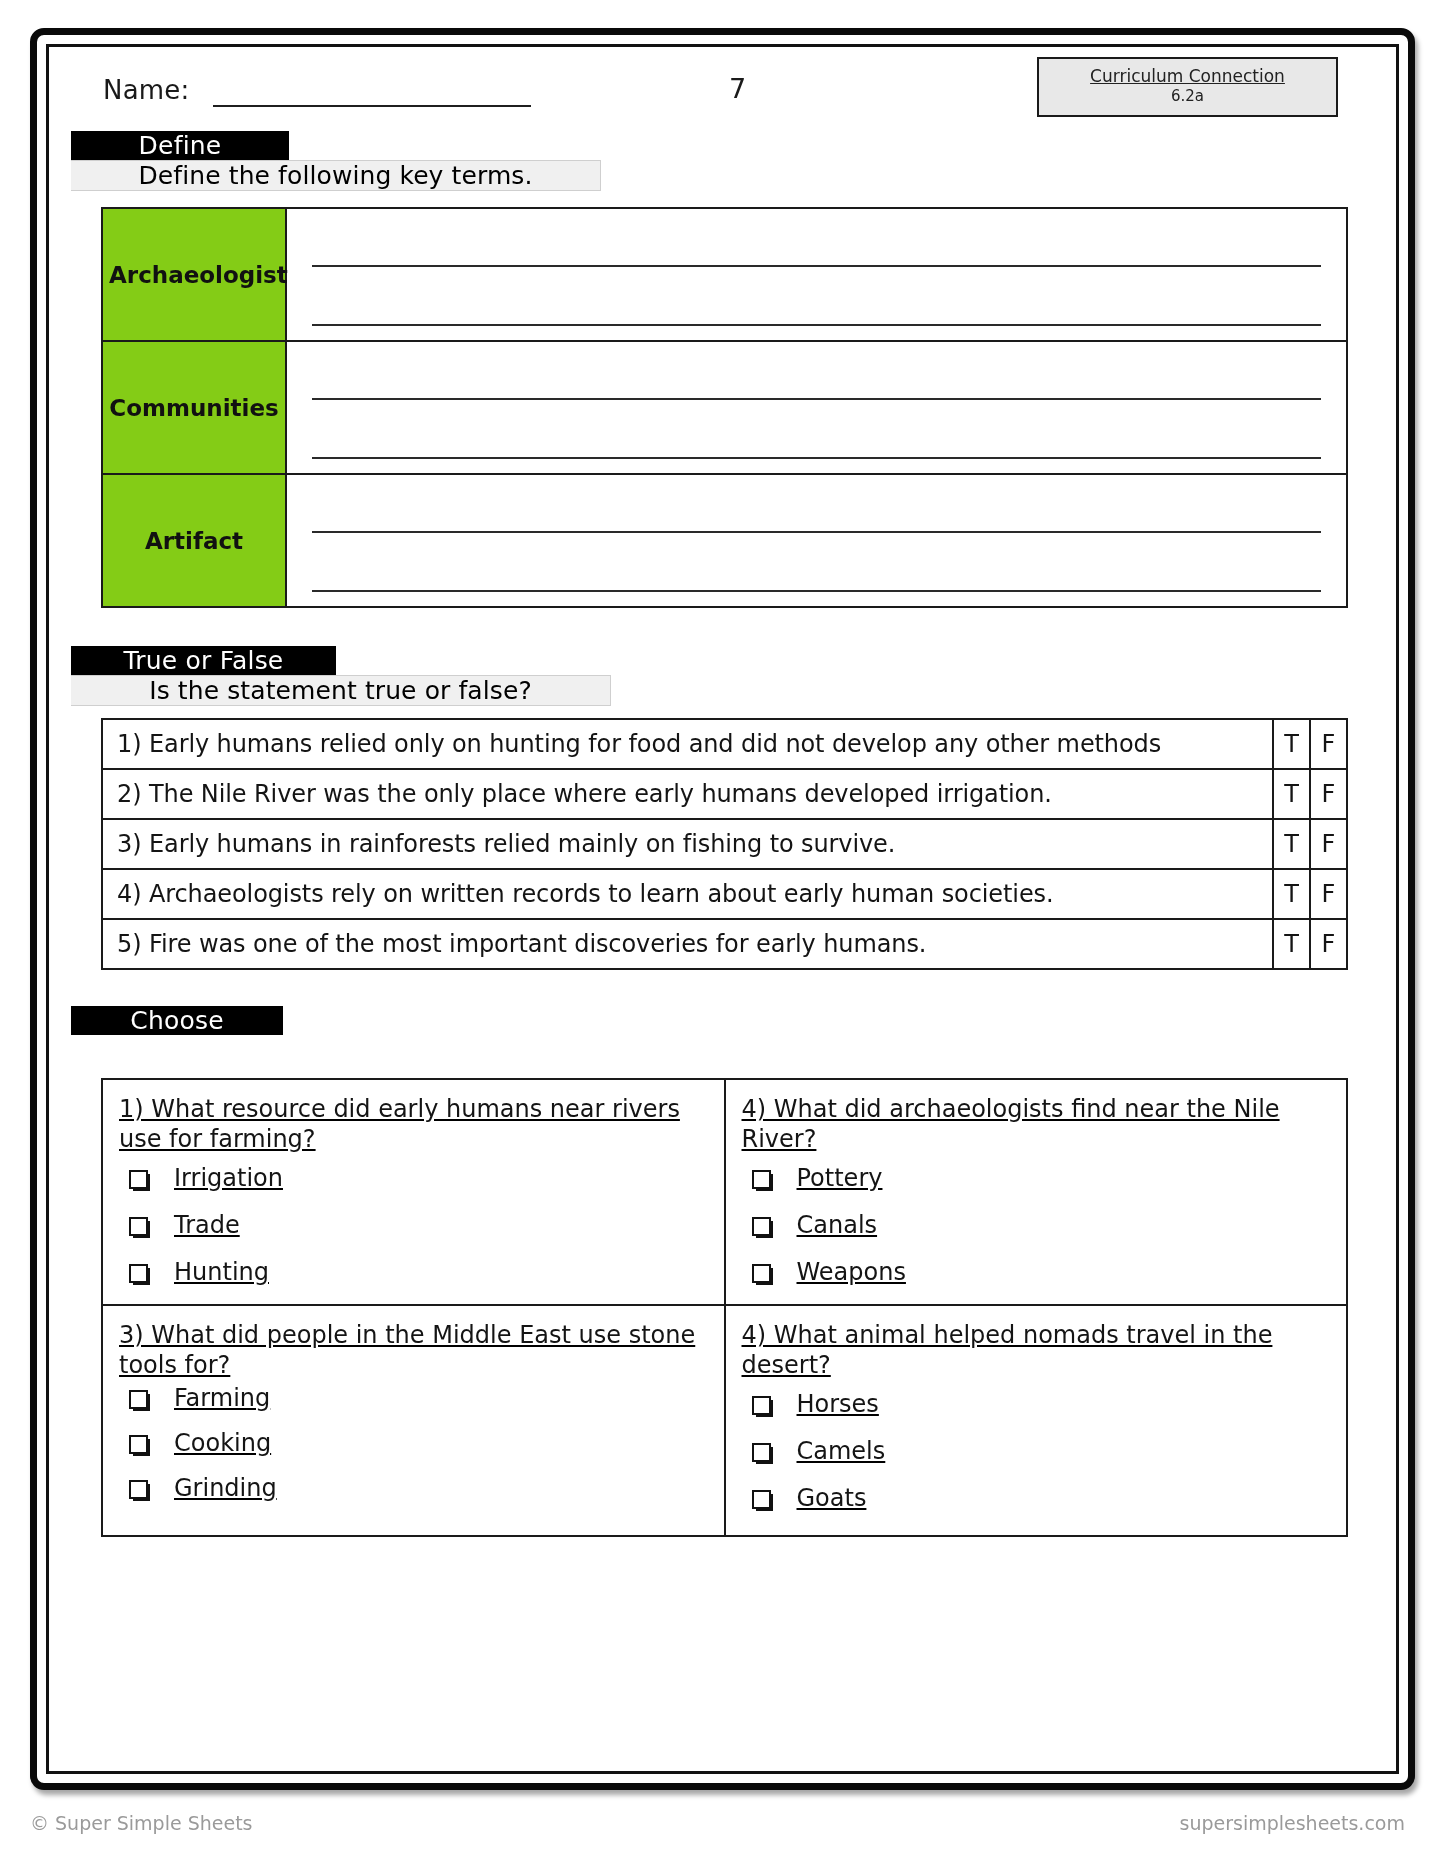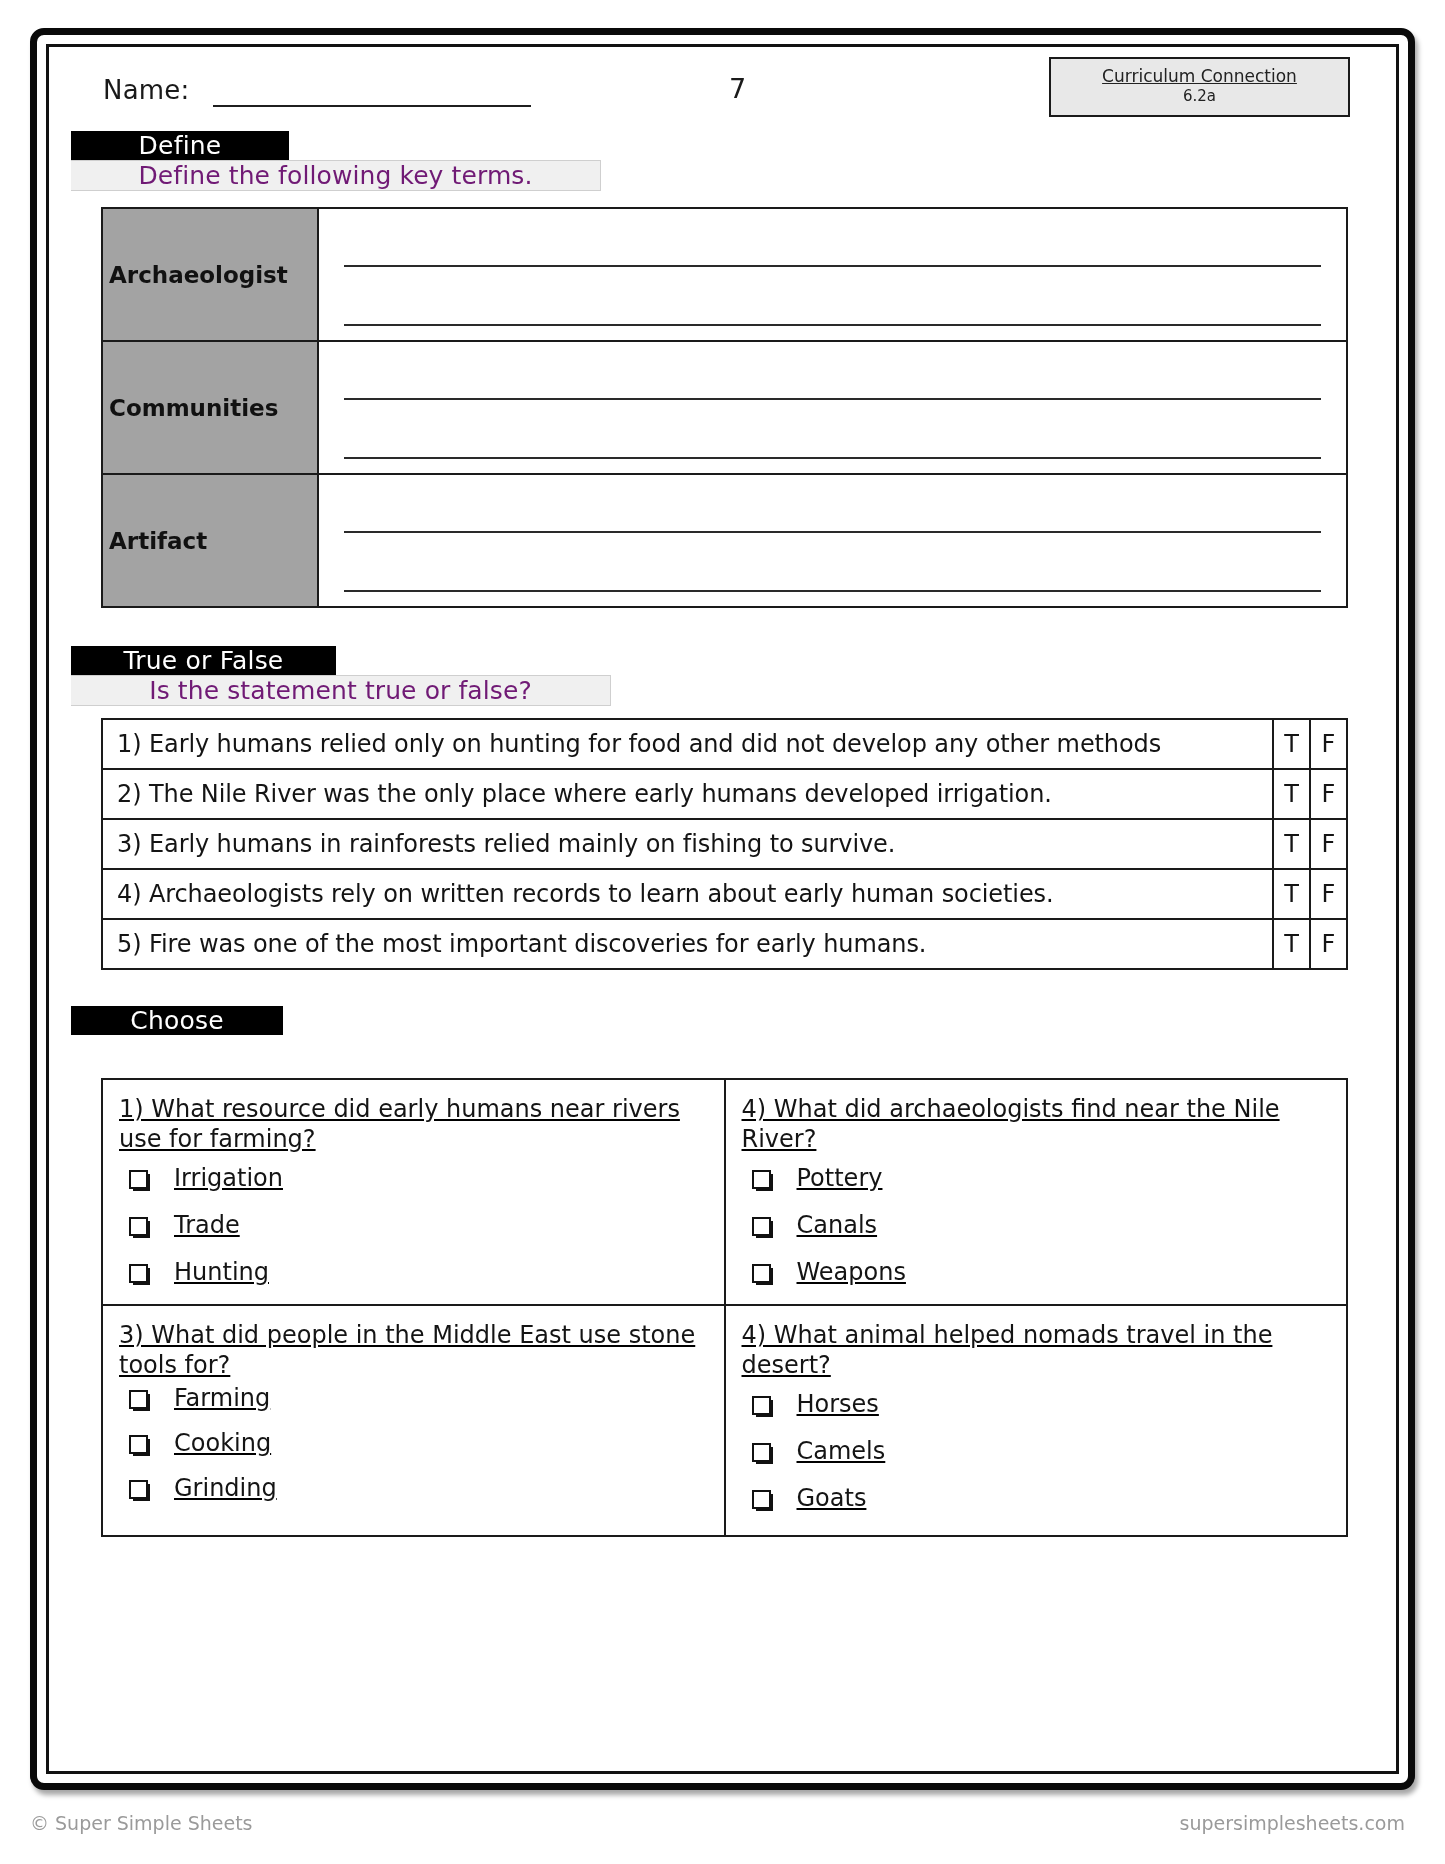--- a/index.html
+++ b/index.html
@@ -54,21 +54,21 @@
   .page-number {
     position: absolute;
     left: 0; right: 0; top: 26px;
     text-align: center;
     font-size: 27px;
     color: #1a1a1a;
     margin-left: 30px;
   }
   .curriculum-box {
     position: absolute;
-    right: 24px; top: 10px;
+    right: 36px; top: 10px;
     width: 301px; height: 60px;
     background: #e8e8e8;
     border: 2px solid #1a1a1a;
     text-align: center;
     padding-top: 7px;
     color: #222;
   }
   .curriculum-title {
     font-size: 17px;
     text-decoration: underline;
@@ -93,21 +93,21 @@
     background: #000000;
     color: #ffffff;
     font-size: 25px;
     display: flex;
     align-items: center;
     justify-content: center;
     letter-spacing: .2px;
   }
   .section-bar .desc {
     background: #f0f0f0;
-    color: #701a75;
+    color: #000000;
     font-size: 25px;
     display: flex;
     align-items: center;
     justify-content: center;
     border: 1px solid #cfcfcf;
     border-left: none;
     letter-spacing: .1px;
   }
   .bar-define .tag   { width: 218px; }
   .bar-define .desc  { width: 530px; }
@@ -121,23 +121,23 @@
     margin: 34px 30px 0 30px;
     width: 1247px;
     border-collapse: collapse;
     table-layout: fixed;
   }
   .define-table td {
     border: 2px solid #1a1a1a;
     vertical-align: middle;
   }
   .define-table td.term {
-    width: 216px;
-    background: #a3a3a3;
-    text-align: left;
+    width: 184px;
+    background: #84cc16;
+    text-align: center;
     font-weight: bold;
     font-size: 23px;
     color: #111;
     padding: 10px 6px;
   }
   .define-table td.answer {
     height: 118px;
     padding: 20px 22px 14px 22px;
   }
   .ans-line {

